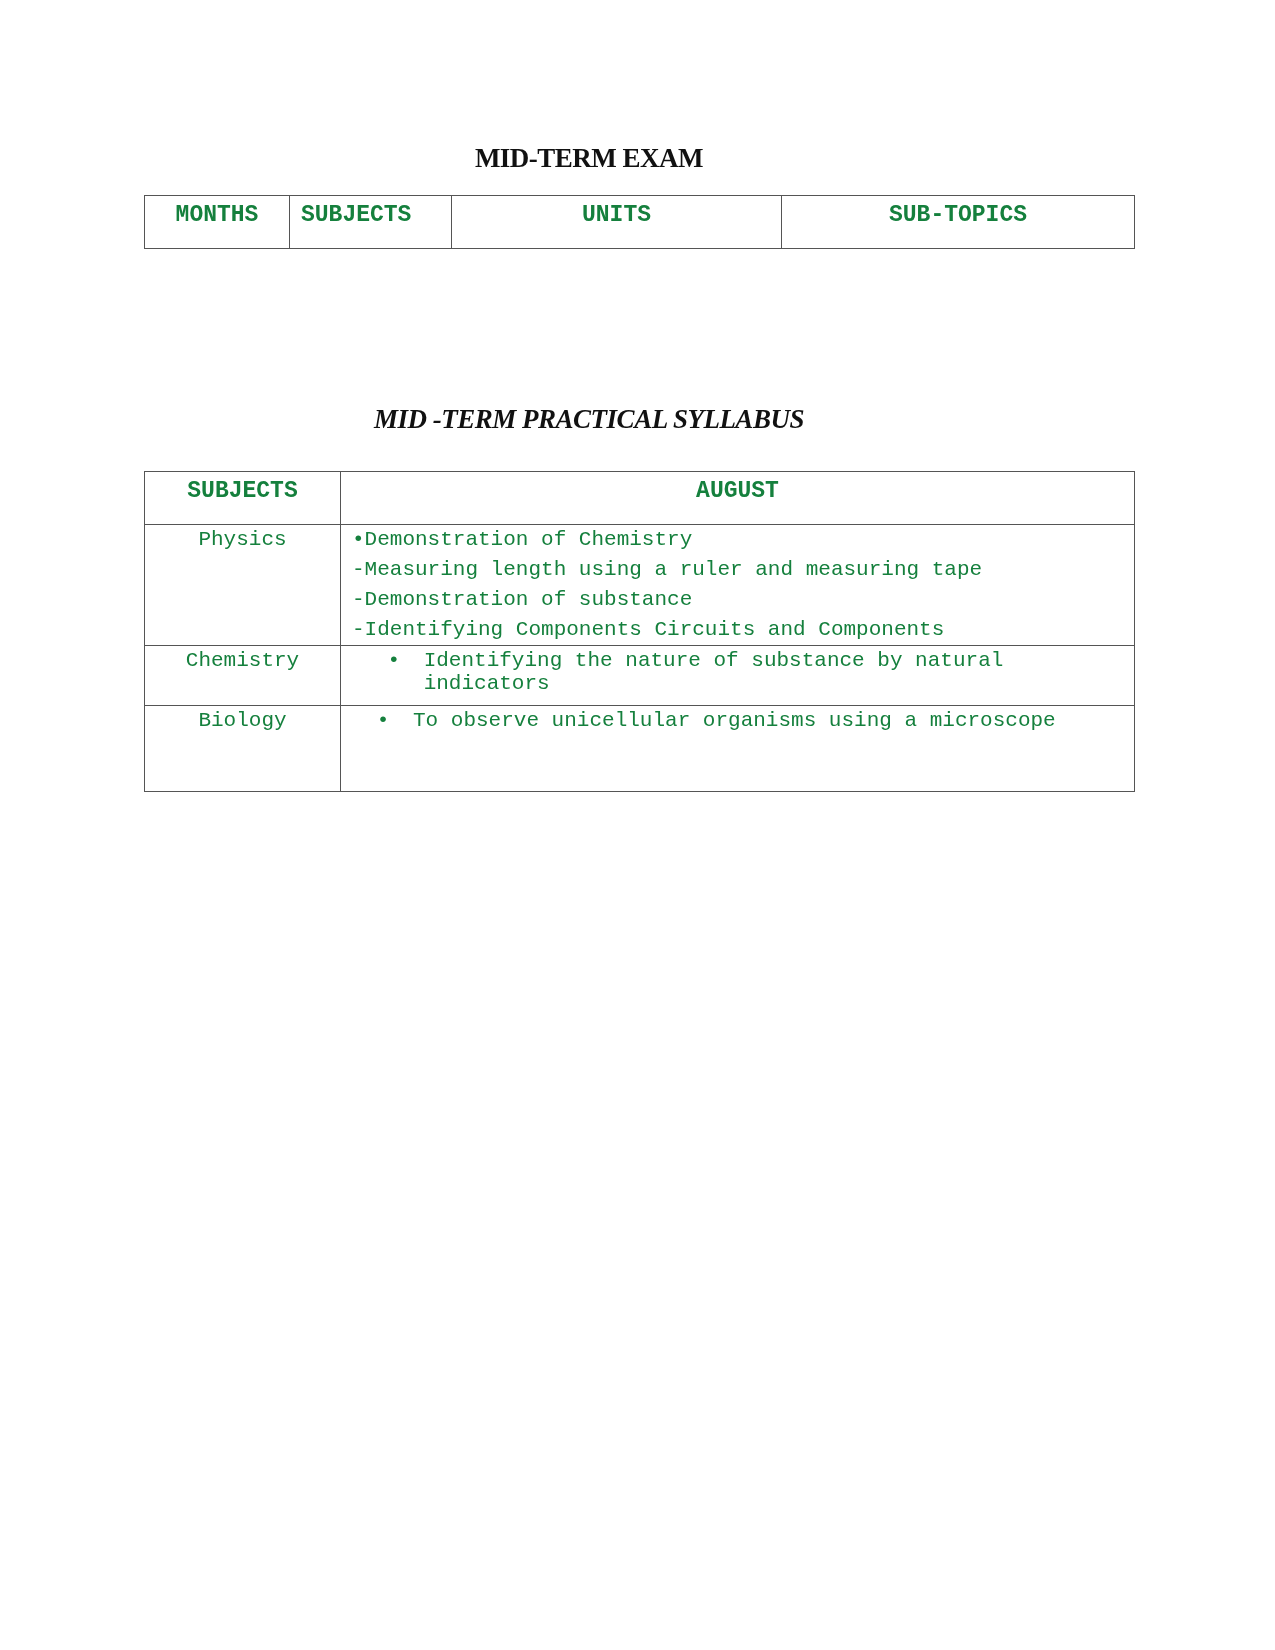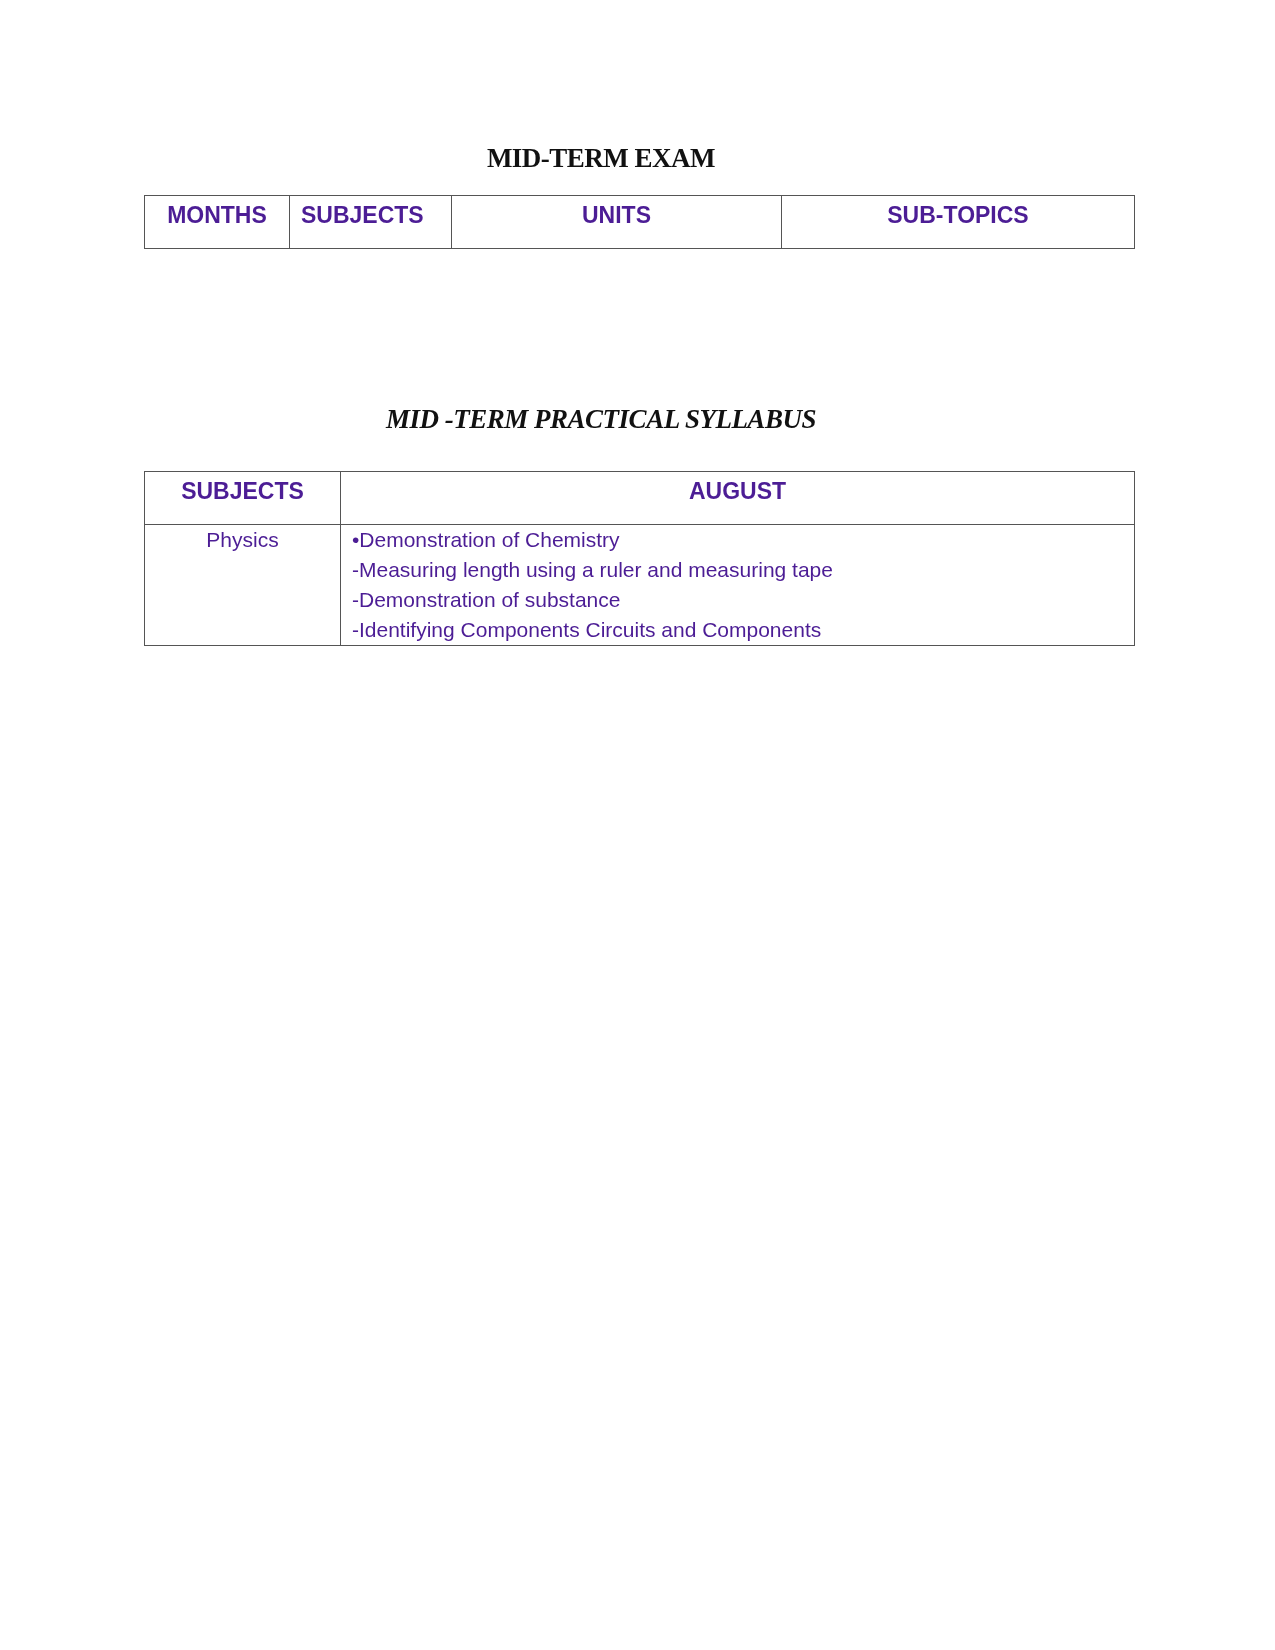--- a/index.html
+++ b/index.html
@@ -1,19 +1,19 @@
 <!DOCTYPE html>
 <html><head>
 <meta charset="utf-8">
 <style>
   html, body { margin:0; padding:0; background:#ffffff; }
   body { width:1275px; height:1650px; position:relative; overflow:hidden; font-family:"Liberation Sans", sans-serif; color:#111; }
-  .title { position:absolute; left:12px; width:1178px; text-align:center; font-family:"Liberation Serif", serif; font-weight:bold; font-size:27px; letter-spacing:-0.5px; color:#111; }
+  .title { position:absolute; left:0; width:1178px; text-align:center; font-family:"Liberation Serif", serif; font-weight:bold; font-size:27px; letter-spacing:-0.5px; color:#111; }
   table { position:absolute; border-collapse:collapse; table-layout:fixed; }
-  td, th { border:1.5px solid #555; padding:0; vertical-align:top; font-family:Liberation Sans, sans-serif; font-size:21px; color:#4c1d95; }
+  td, th { border:1.5px solid #555; padding:0; vertical-align:top; font-family:Liberation Mono, monospace; font-size:21px; color:#15803d; }
   th { font-weight:bold; font-size:23px; height:53px; padding-top:6px; box-sizing:border-box; }
   .c { text-align:center; }
   .l { text-align:left; }
   .lines div { line-height:30px; }
   .bullet-item { display:flex; }
   .bullet-dot { display:inline-block; width:32px; text-align:center; }
 </style>
 </head>
 <body>
 
@@ -50,14 +50,32 @@
   </tr>
   <tr style="height:117px;">
     <td class="c" style="padding-top:3px;">Physics</td>
     <td class="l lines" style="padding-left:11px; padding-top:0px;">
       <div>•Demonstration of Chemistry</div>
       <div>-Measuring length using a ruler and measuring tape</div>
       <div>-Demonstration of substance</div>
       <div>-Identifying Components Circuits and Components</div>
     </td>
   </tr>
+  <tr style="height:60px;">
+    <td class="c" style="padding-top:3px;">Chemistry</td>
+    <td class="l" style="padding-left:37px; padding-top:3px;">
+      <div class="bullet-item">
+        <span class="bullet-dot">•</span>
+        <span style="margin-left:14px;">Identifying the nature of substance by natural indicators</span>
+      </div>
+    </td>
+  </tr>
+  <tr style="height:86px;">
+    <td class="c" style="padding-top:3px;">Biology</td>
+    <td class="l" style="padding-left:26px; padding-top:3px;">
+      <div class="bullet-item">
+        <span class="bullet-dot">•</span>
+        <span style="margin-left:14px;">To observe unicellular organisms using a microscope</span>
+      </div>
+    </td>
+  </tr>
 </tbody>
   </table>
 
 </body></html>

